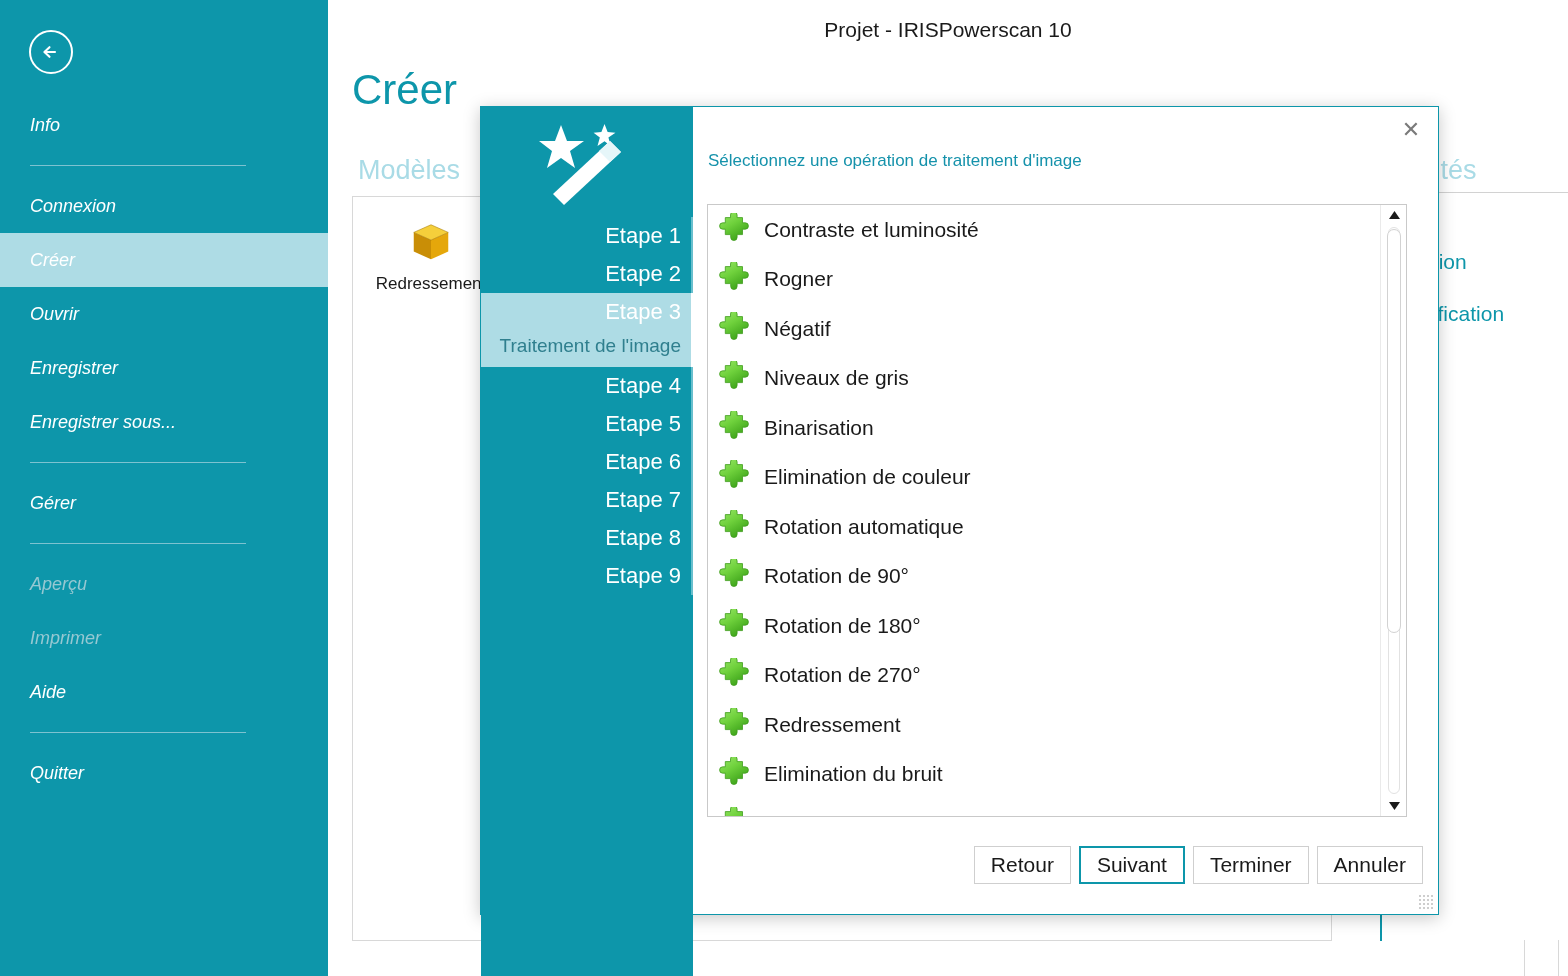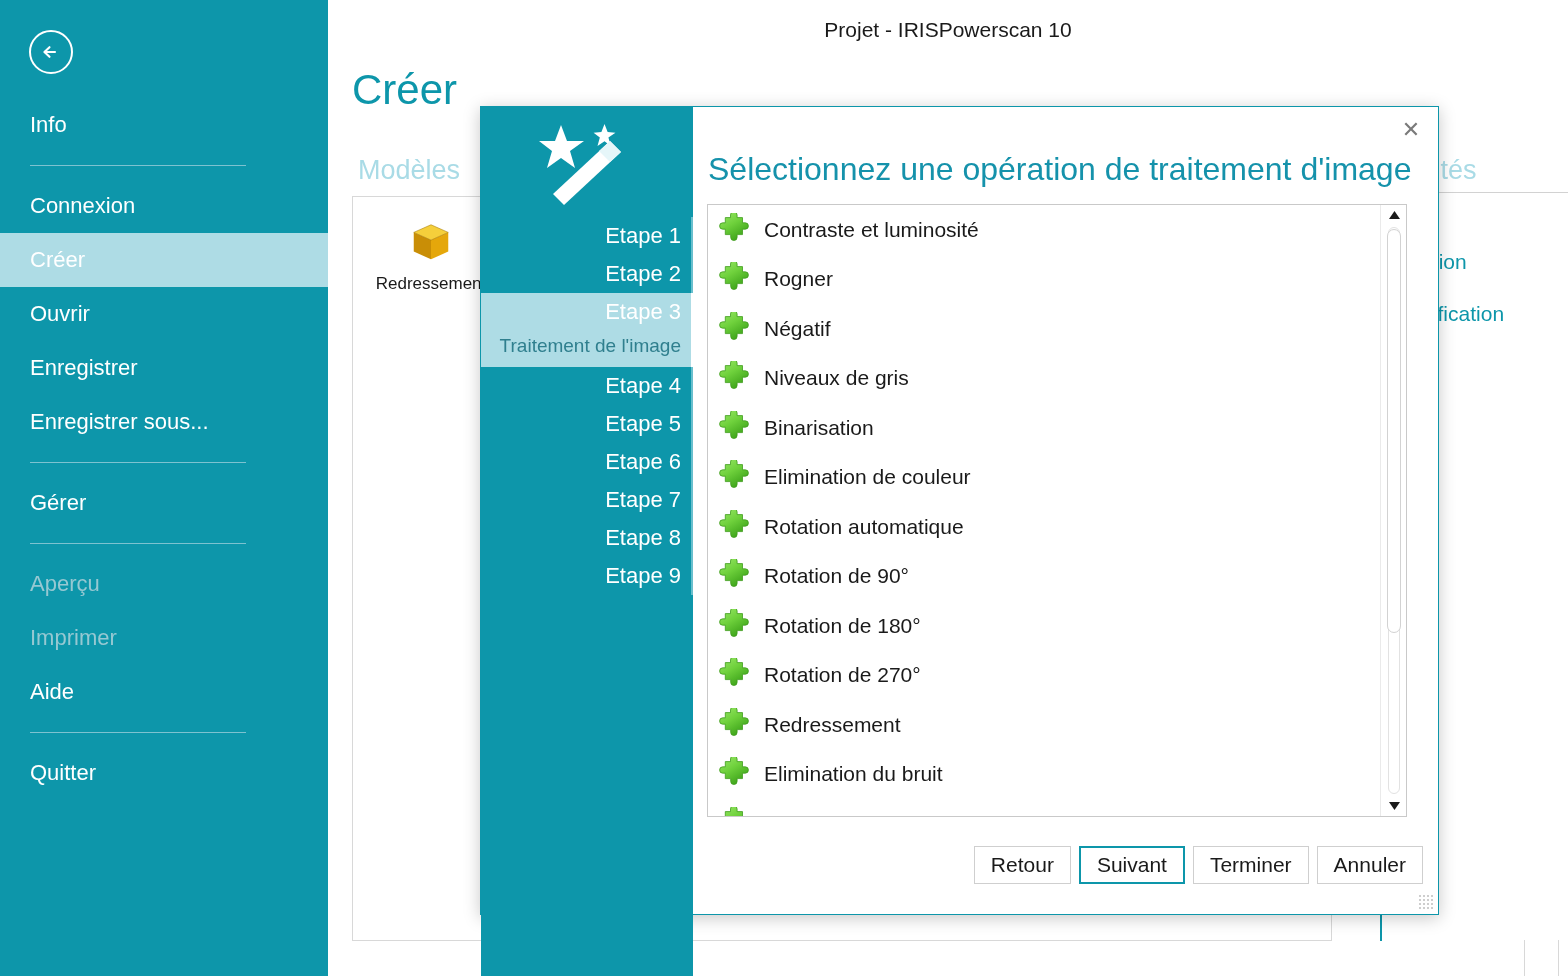--- a/index.html
+++ b/index.html
@@ -22,22 +22,22 @@
     width: 44px; height: 44px;
     border: 2px solid #ffffff; border-radius: 50%;
     display: flex; align-items: center; justify-content: center;
     cursor: pointer;
   }
   .back-btn svg { display: block; }
   .nav { position: absolute; left: 0; top: 98px; width: 328px; }
   .nav-item {
     height: 54px; line-height: 54px;
     padding-left: 30px;
-    font-size: 22px; color: #ffffff;
-    cursor: pointer; white-space: nowrap;
+    font-size: 18px; color: #ffffff;
+    cursor: pointer; white-space: nowrap; font-style: italic;
   }
   .nav-item.selected { background: #aedce5; color: #ffffff; }
   .nav-item.disabled { color: #96c8d2; cursor: default; }
   .nav-sep {
     height: 1px; background: #7dc2d0;
     margin: 13px 82px 13px 30px;
   }
 
   
   .main {
@@ -137,21 +137,21 @@
   .step.active .step-desc {
     color: #2f7f8e; font-size: 19px; line-height: 30px; display: block;
   }
   .dlg-body {
     position: absolute; left: 212px; top: 0;
     width: 745px; height: 807px;
     background: #ffffff;
   }
   .dlg-title {
     position: absolute; left: 15px; top: 44px;
-    font-size: 32px; color: #1592ab; white-space: nowrap;
+    font-size: 17px; color: #1592ab; white-space: nowrap;
   }
   .list-box {
     position: absolute; left: 14px; top: 97px;
     width: 700px; height: 613px;
     border: 1px solid #c9c9c9;
     background: #ffffff;
     overflow: hidden;
   }
   .list-inner { position: absolute; left: 0; top: 0; width: 674px; }
   .list-item {

